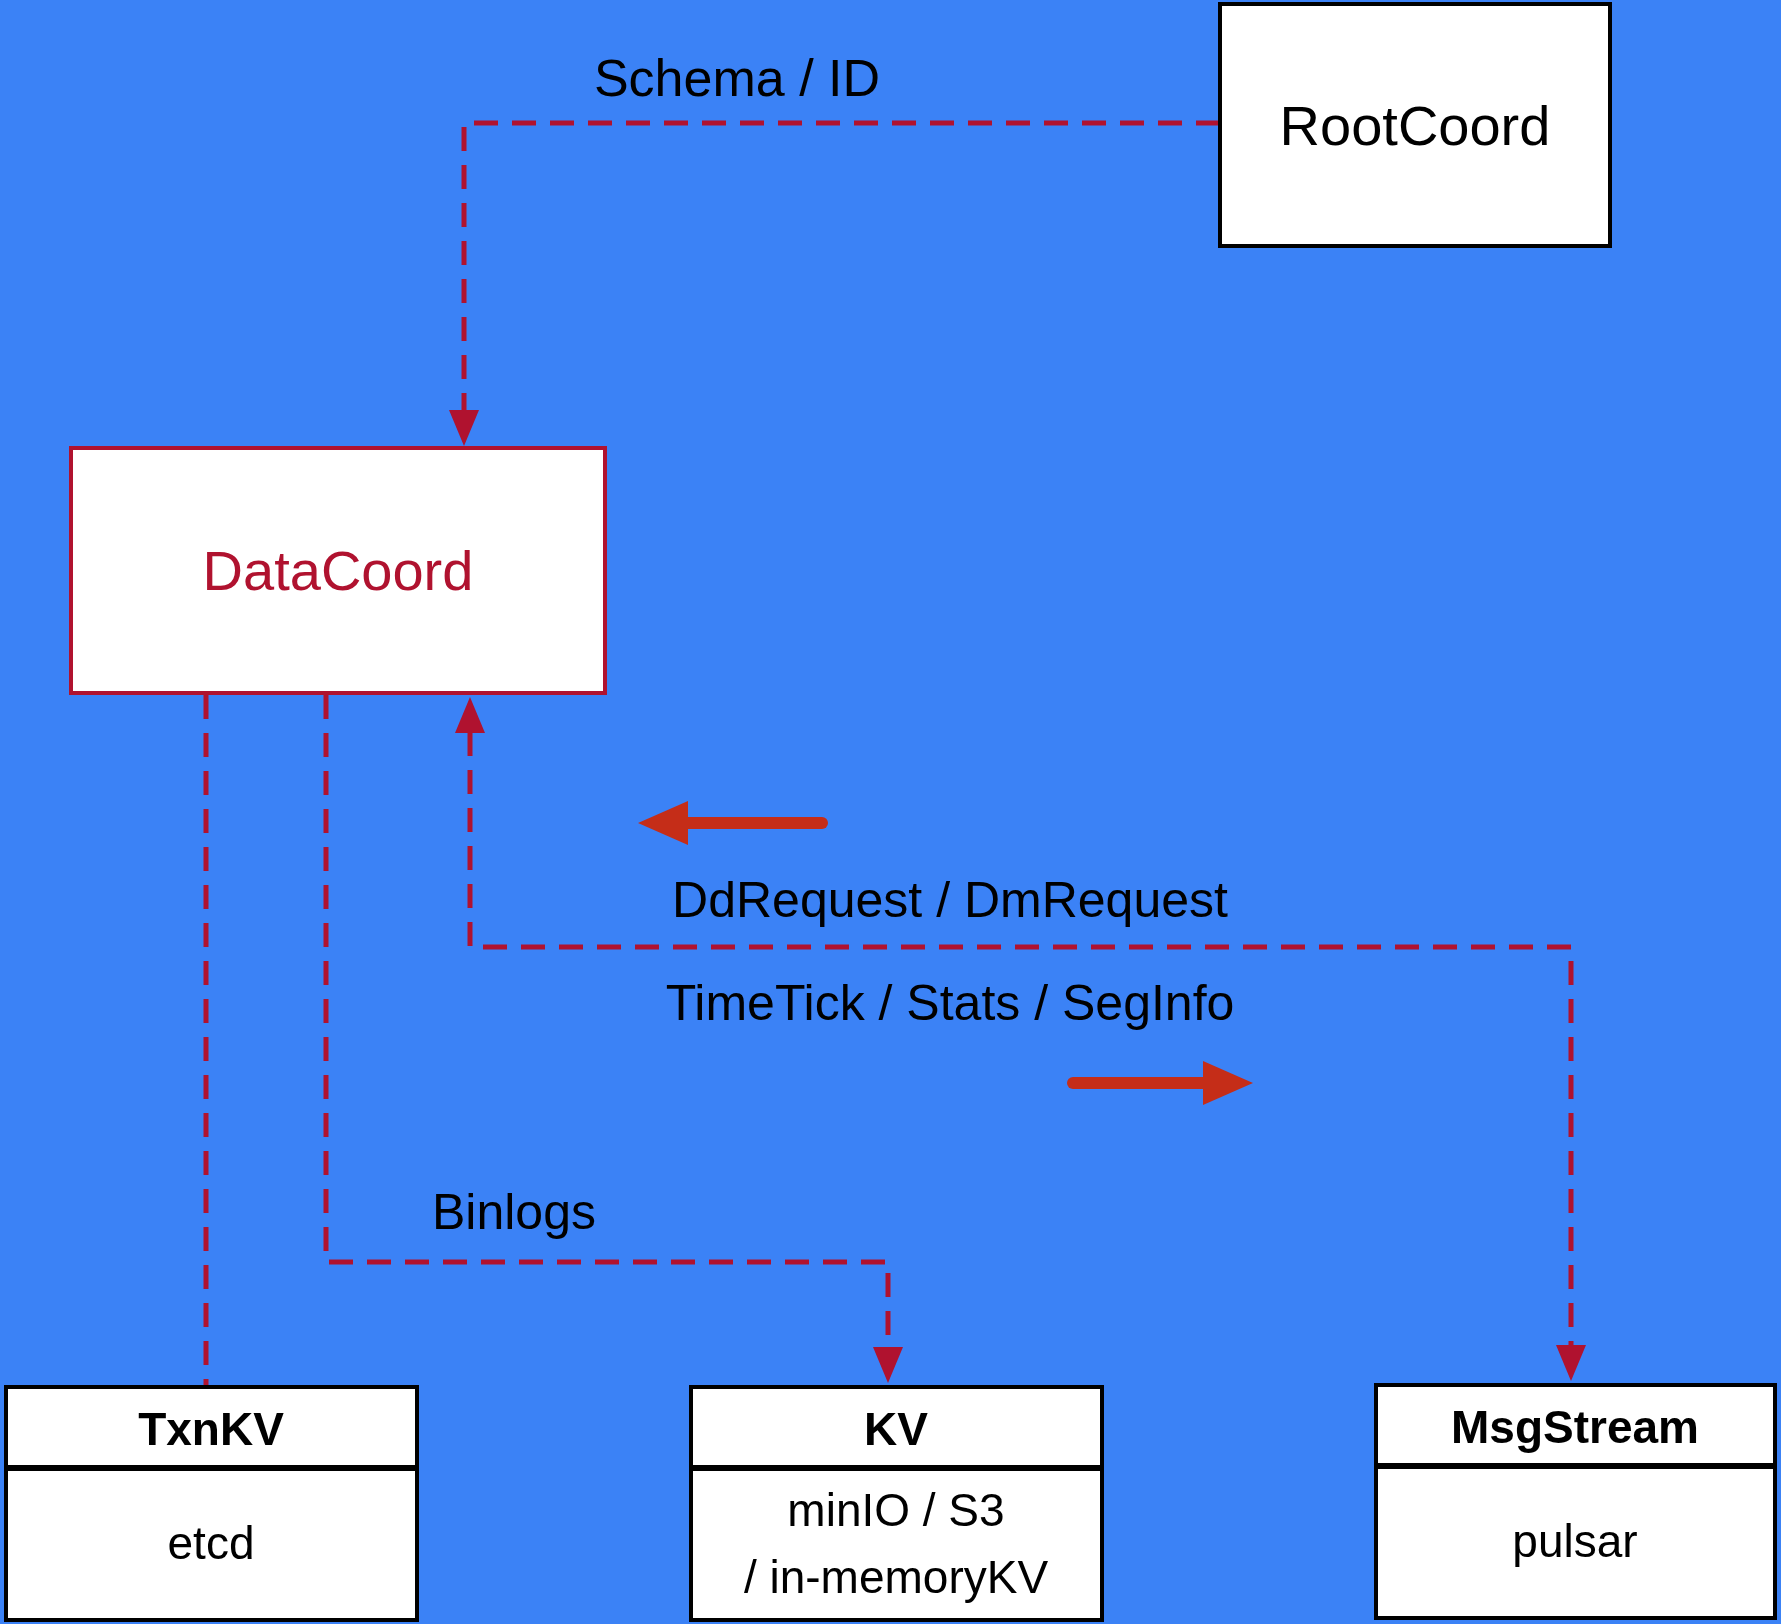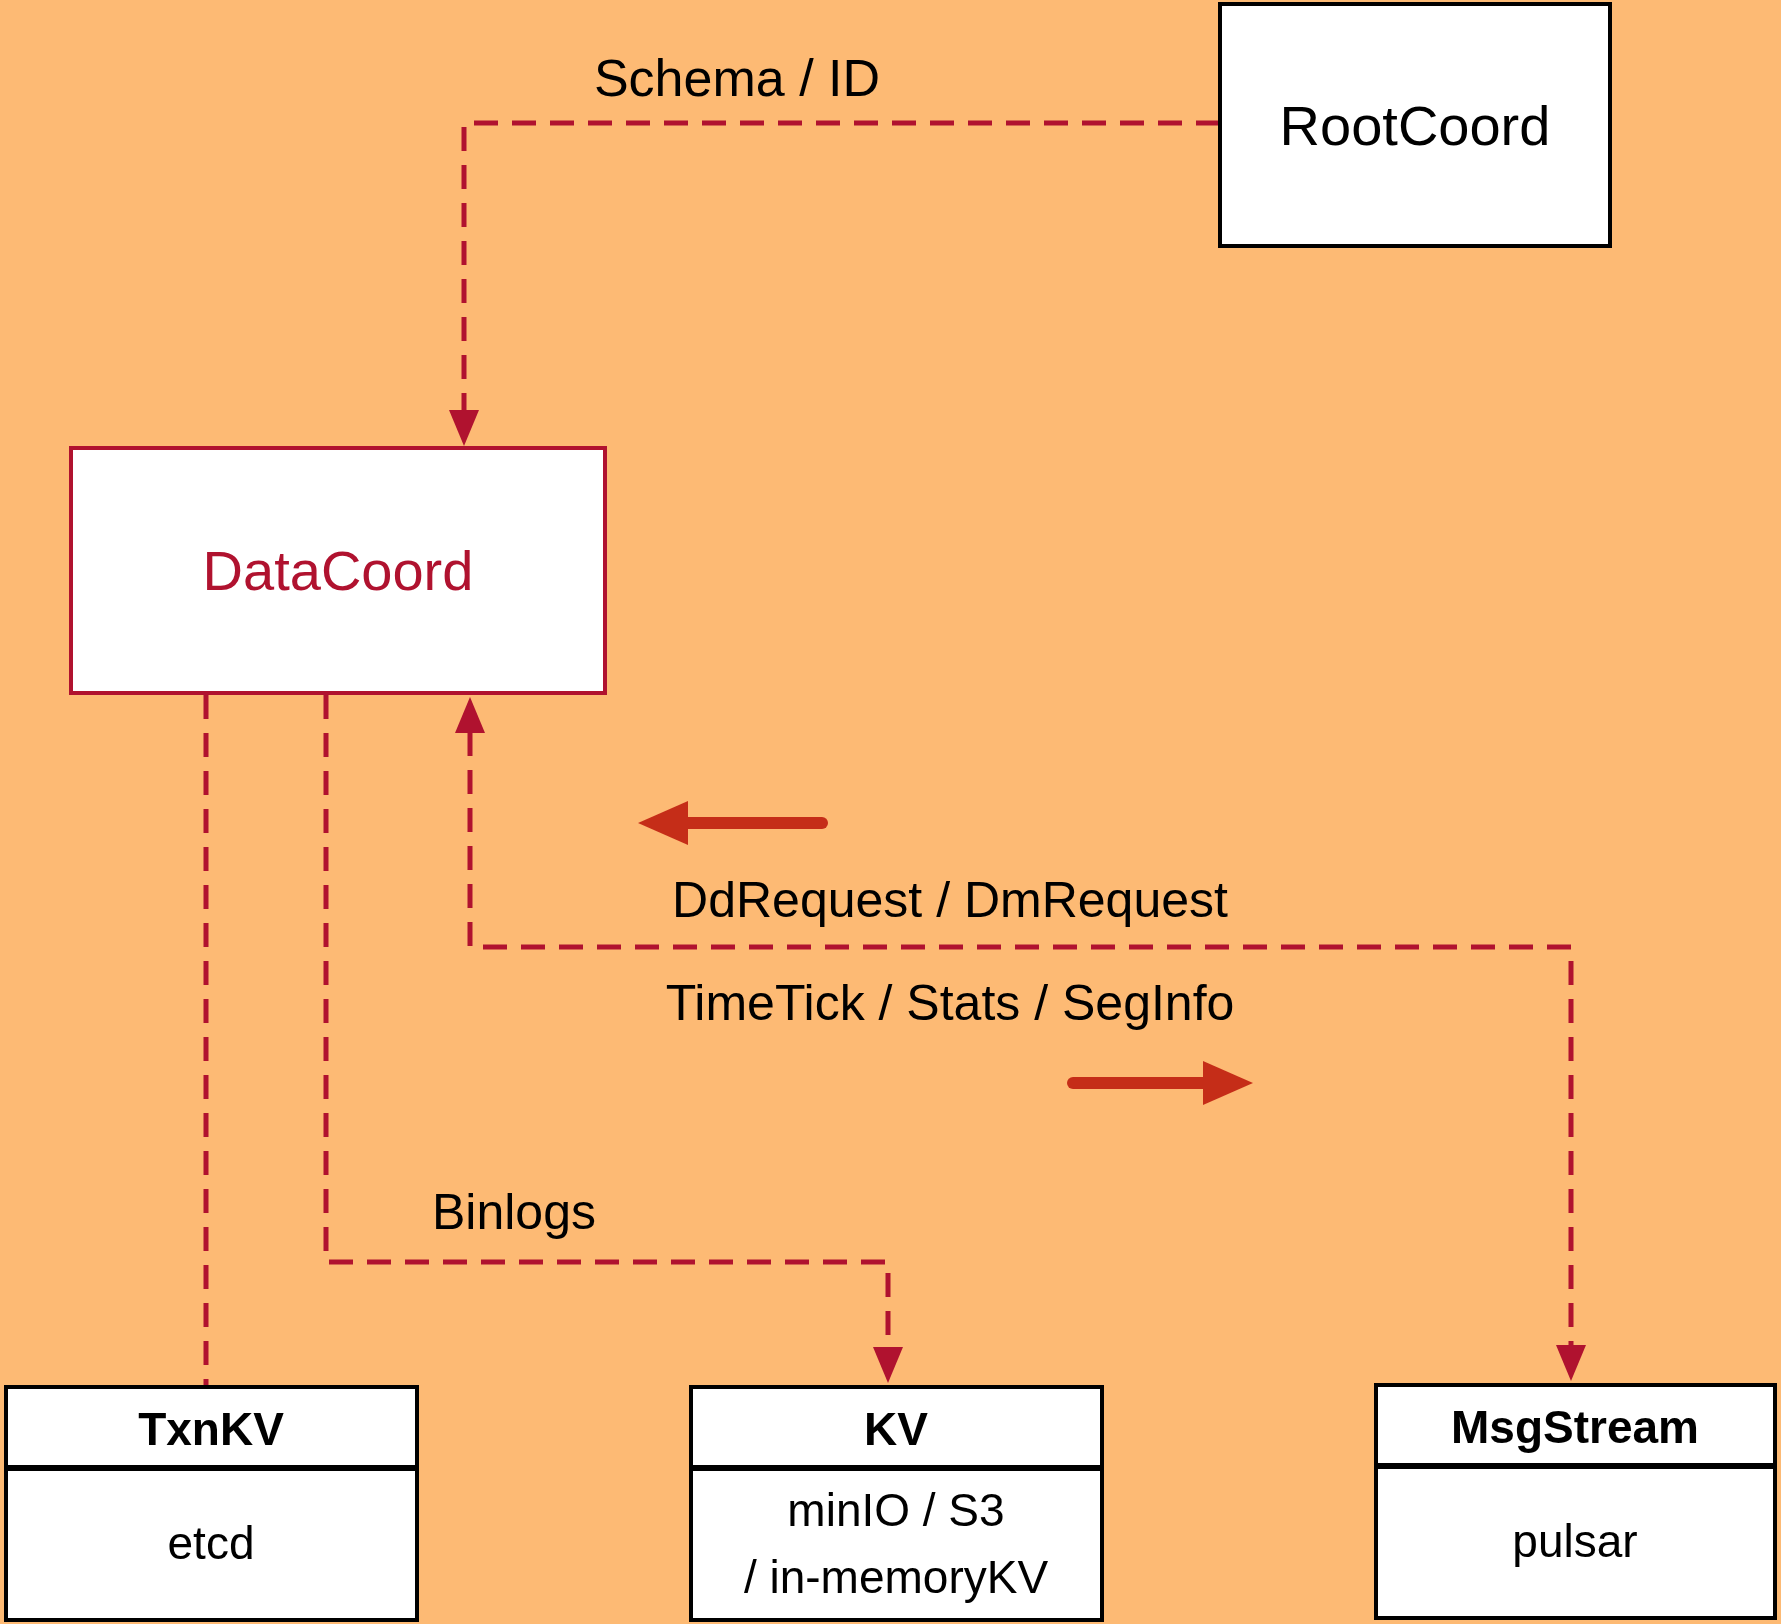--- a/index.html
+++ b/index.html
@@ -1,16 +1,16 @@
 <!DOCTYPE html>
 <html><head>
 <meta charset="utf-8">
 <style>
   html,body{margin:0;padding:0;background:#ffffff;}
-  .canvas{position:relative;width:1781px;height:1624px;background:#fdba74;overflow:hidden;}
+  .canvas{position:relative;width:1781px;height:1624px;background:#3b82f6;overflow:hidden;}
   svg{display:block;}
   text{font-family:"Liberation Sans","DejaVu Sans",sans-serif;}
   .node-title{font-weight:bold;}
 </style>
 </head>
 <body>
 
 <div class="canvas">
 <svg width="1781" height="1624" viewBox="0 0 1781 1624">
 

